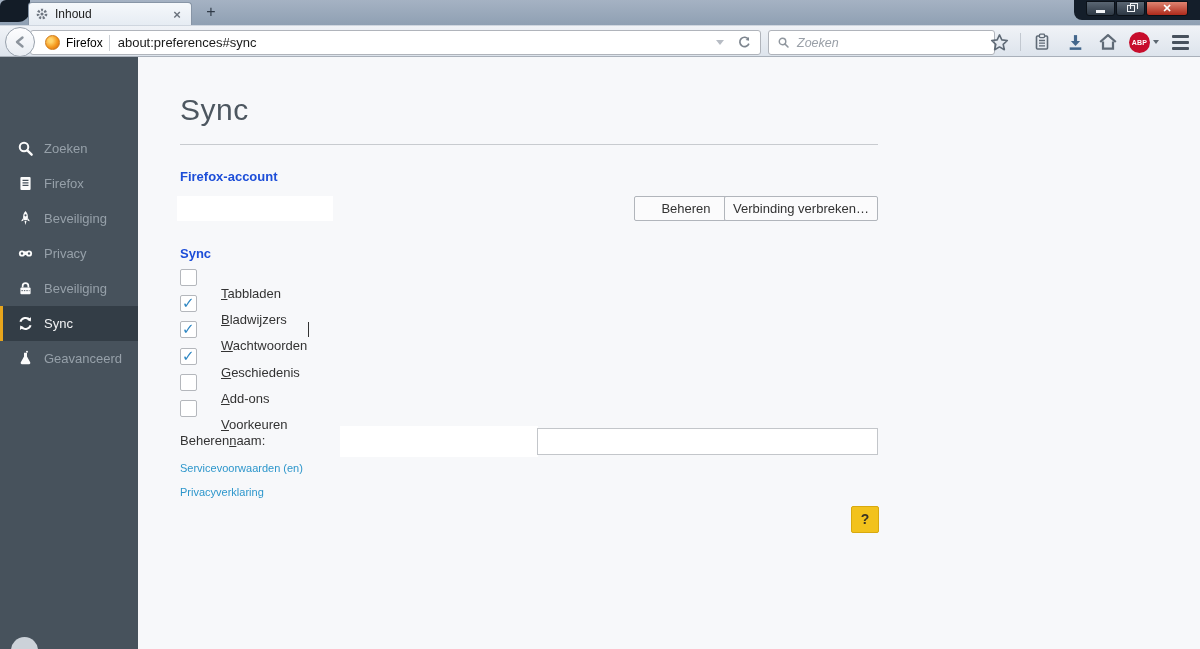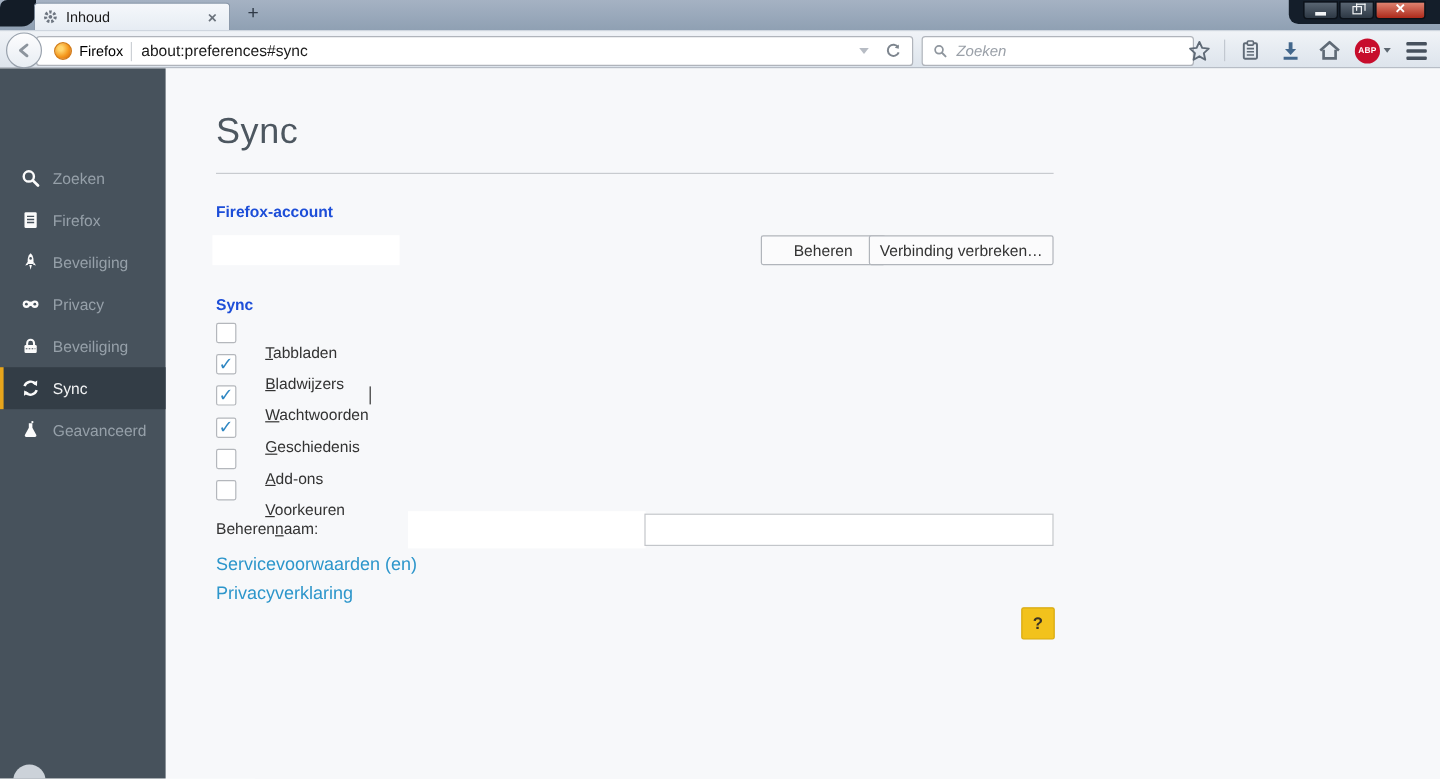--- a/index.html
+++ b/index.html
@@ -91,21 +91,21 @@
     font-weight:bold; color:#2f87c3; font-family:"DejaVu Sans", sans-serif; }
   .cb-label { margin-left:24px; font-size:13px; color:#333;margin-top:32px; }
   .ak { text-decoration:underline; }
   .cb-caret { display:none; width:1px; height:15px; background:#333; margin-left:1px; vertical-align:-3px; }
 
   .device-label { position:absolute; left:42px; top:376px; font-size:13px; color:#333; }
   .redact-device { position:absolute; left:202px; top:369px; width:198px; height:31px; background:#fff; }
   .device-input { position:absolute; left:399px; top:371px; width:341px; height:27px; background:#fff;
     border:1px solid #c3c6ca; font-size:13px; color:#333; padding:0 6px; outline:none; }
 
-  .link { position:absolute; left:42px; font-size:15px; color:#2d96cb; text-decoration:none; cursor:pointer; }
+  .link { position:absolute; left:42px; font-size:11px; color:#2d96cb; text-decoration:none; cursor:pointer; }
   .help-btn { position:absolute; left:713px; top:449px; width:28px; height:27px; background:#f2c21c;
     border:1px solid #d8a90e; border-radius:2px; color:#3a3324; font-size:14px; font-weight:bold;
     text-align:center; line-height:25px; }
 </style>
 </head>
 <body>
 
 <div class="screen">
 
   <div class="tabstrip">

